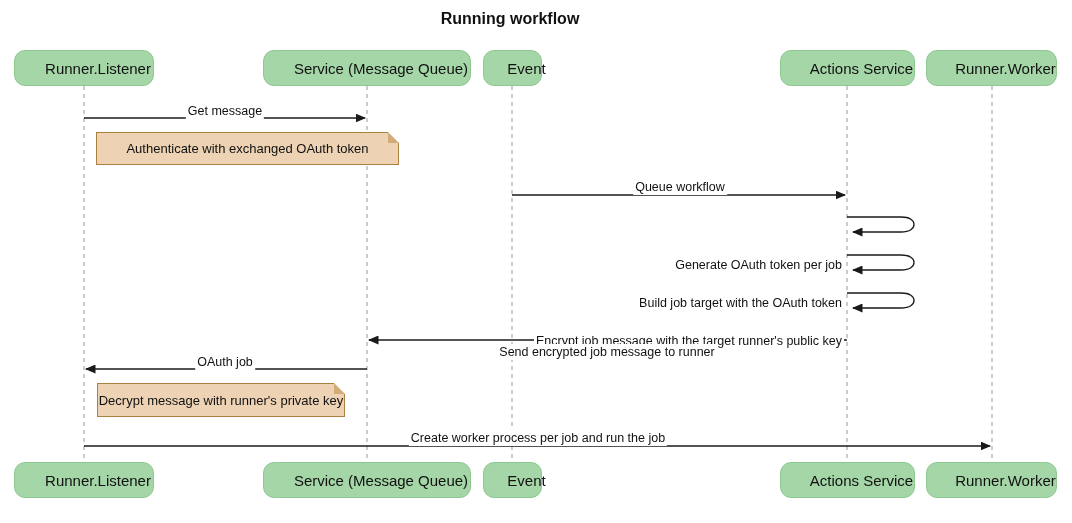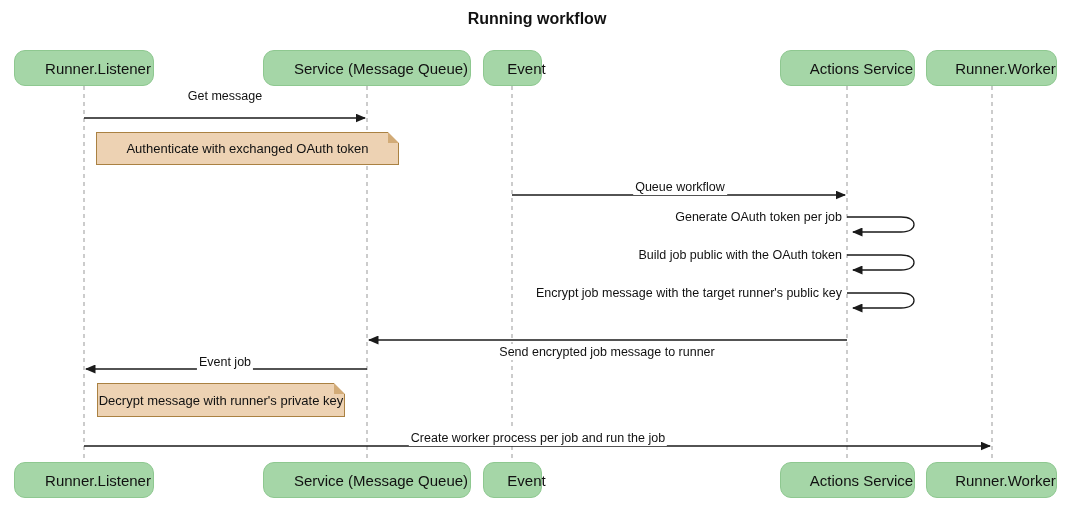--- a/index.html
+++ b/index.html
@@ -17,21 +17,21 @@
   .canvas{
     position:relative;
     width:1072px;height:523px;
     background:var(--bg);
     font-family:"Liberation Sans", sans-serif;
     color:var(--text);
     overflow:hidden;
   }
   .diagram-title{
     position:absolute;
-    left:537px;top:10px;
+    left:510px;top:10px;
     transform:translateX(-50%);
     font-size:16px;font-weight:bold;
     white-space:nowrap;
   }
   svg.wires{position:absolute;left:0;top:0;}
   .participant{
     position:absolute;
     height:36px;
     background:var(--participant-fill);
     border:1px solid var(--participant-border);
@@ -52,20 +52,21 @@
     padding:0 2px;
   }
   .loop-label{
     position:absolute;
     font-size:12.5px;
     line-height:16px;
     white-space:nowrap;
     text-align:right;
     background:var(--bg);
     padding:0 2px;
+    margin-top:48px;
   }
   .note{
     position:absolute;
     background:var(--note-fill);
     border:1px solid var(--note-border);
     display:flex;align-items:center;justify-content:center;
     font-size:13px;
     white-space:nowrap;
     box-sizing:border-box;
   }
@@ -108,27 +109,27 @@
   </svg>
 
   <div class="diagram-title">Running workflow</div>
 
   <div class="participant" style="left:14px;top:50px;width:140px;">Runner.Listener</div>
   <div class="participant" style="left:263px;top:50px;width:208px;">Service (Message Queue)</div>
   <div class="participant" style="left:483px;top:50px;width:59px;">Event</div>
   <div class="participant" style="left:780px;top:50px;width:135px;">Actions Service</div>
   <div class="participant" style="left:926px;top:50px;width:131px;">Runner.Worker</div>
 
-  <div class="msg-label" style="left:225px;top:88px;">Get message</div>
+  <div class="msg-label" style="left:225px;top:103px;">Get message</div>
   <div class="msg-label" style="left:680px;top:179px;">Queue workflow</div>
   <div class="loop-label" style="right:228px;top:209px;">Generate OAuth token per job</div>
-  <div class="loop-label" style="right:228px;top:247px;">Build job public with the OAuth token</div>
+  <div class="loop-label" style="right:228px;top:247px;">Build job target with the OAuth token</div>
   <div class="loop-label" style="right:228px;top:285px;">Encrypt job message with the target runner's public key</div>
   <div class="msg-label" style="left:607px;top:344px;">Send encrypted job message to runner</div>
-  <div class="msg-label" style="left:225px;top:354px;">Event job</div>
+  <div class="msg-label" style="left:225px;top:354px;">OAuth job</div>
   <div class="msg-label" style="left:538px;top:430px;">Create worker process per job and run the job</div>
 
   <div class="note" style="left:96px;top:132px;width:303px;height:33px;">
     <span>Authenticate with exchanged OAuth token</span>
   </div>
   <div class="note" style="left:97px;top:383px;width:248px;height:34px;">
     <span>Decrypt message with runner's private key</span>
   </div>
 
   <div class="participant" style="left:14px;top:462px;width:140px;">Runner.Listener</div>

